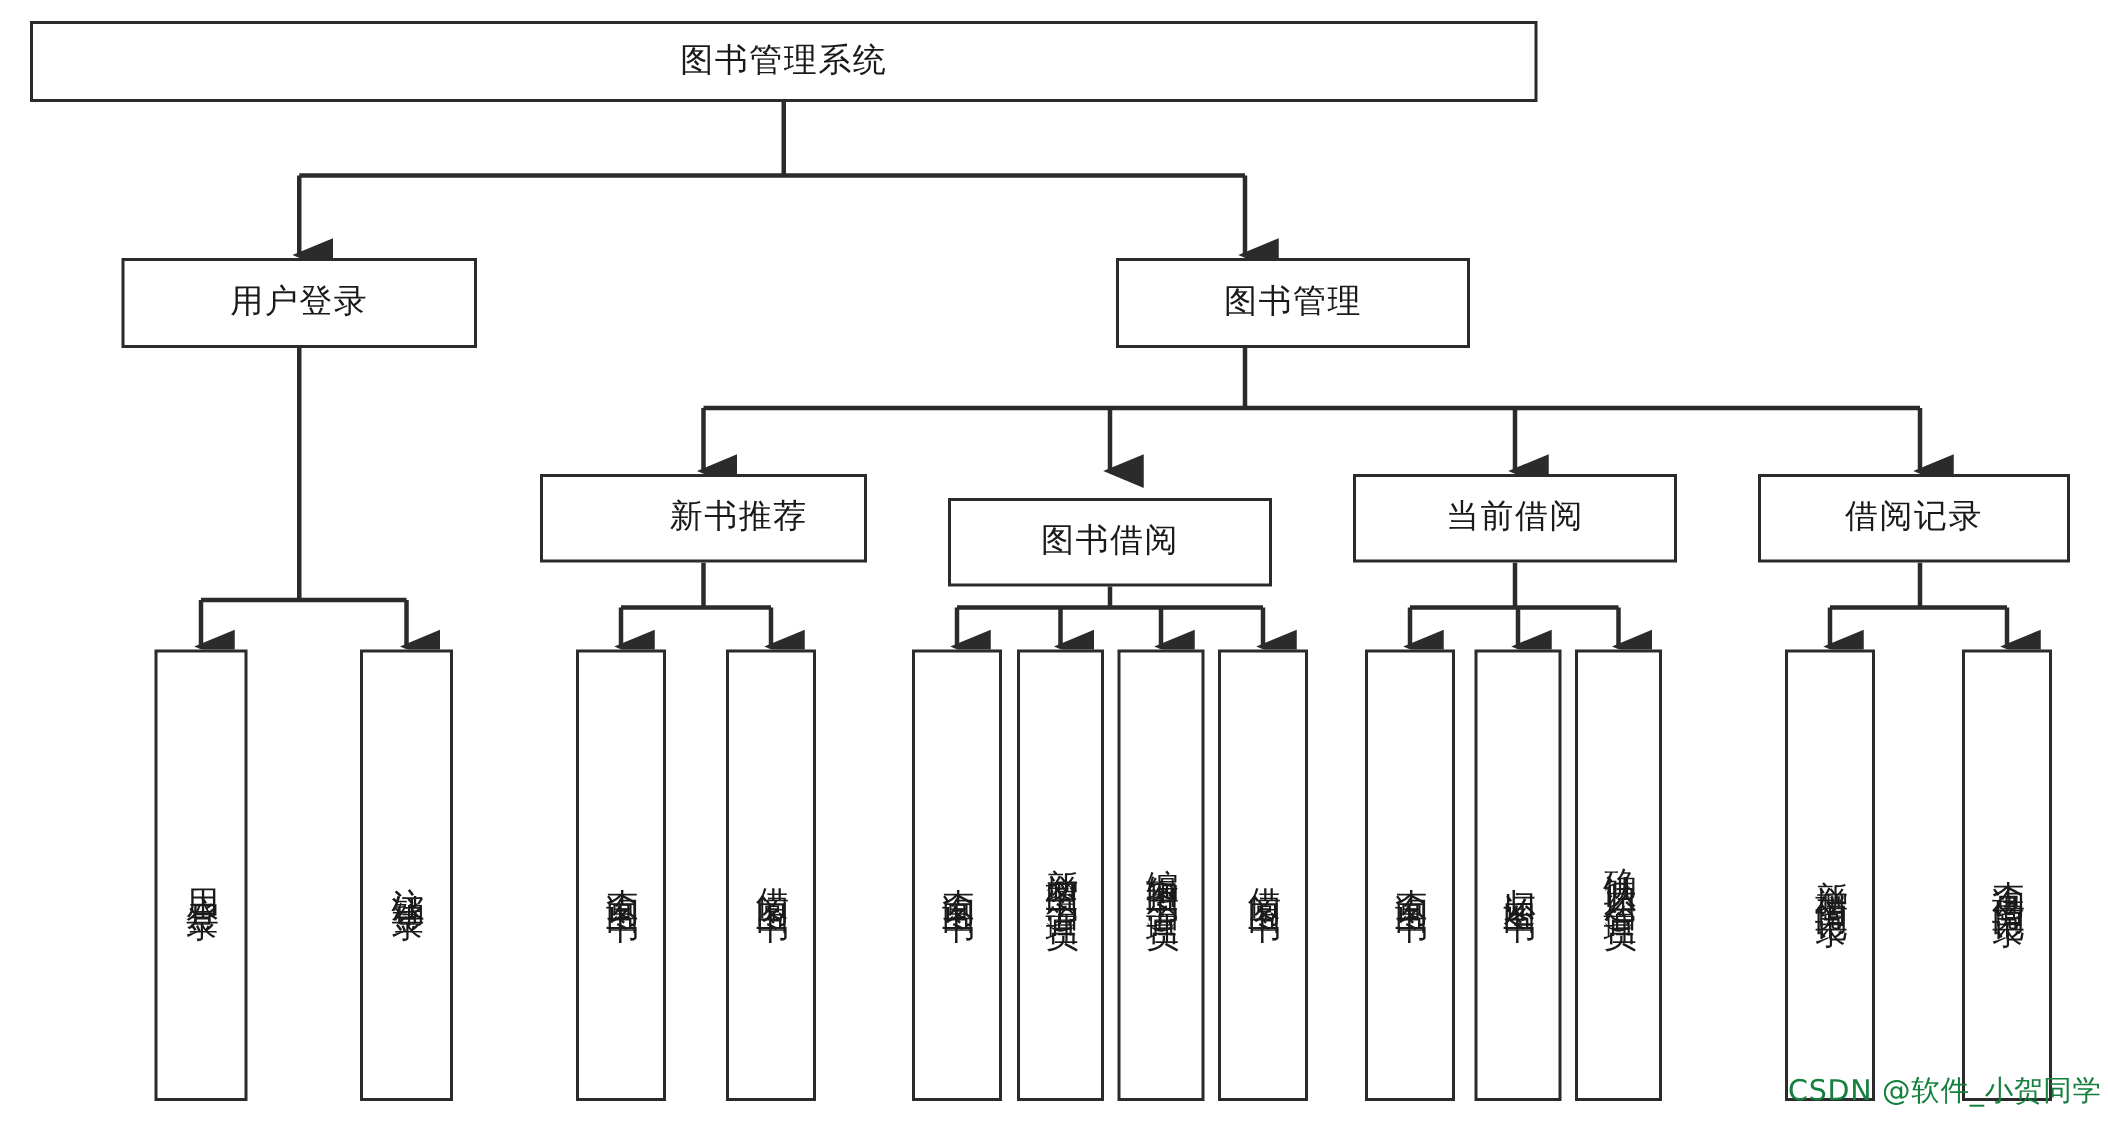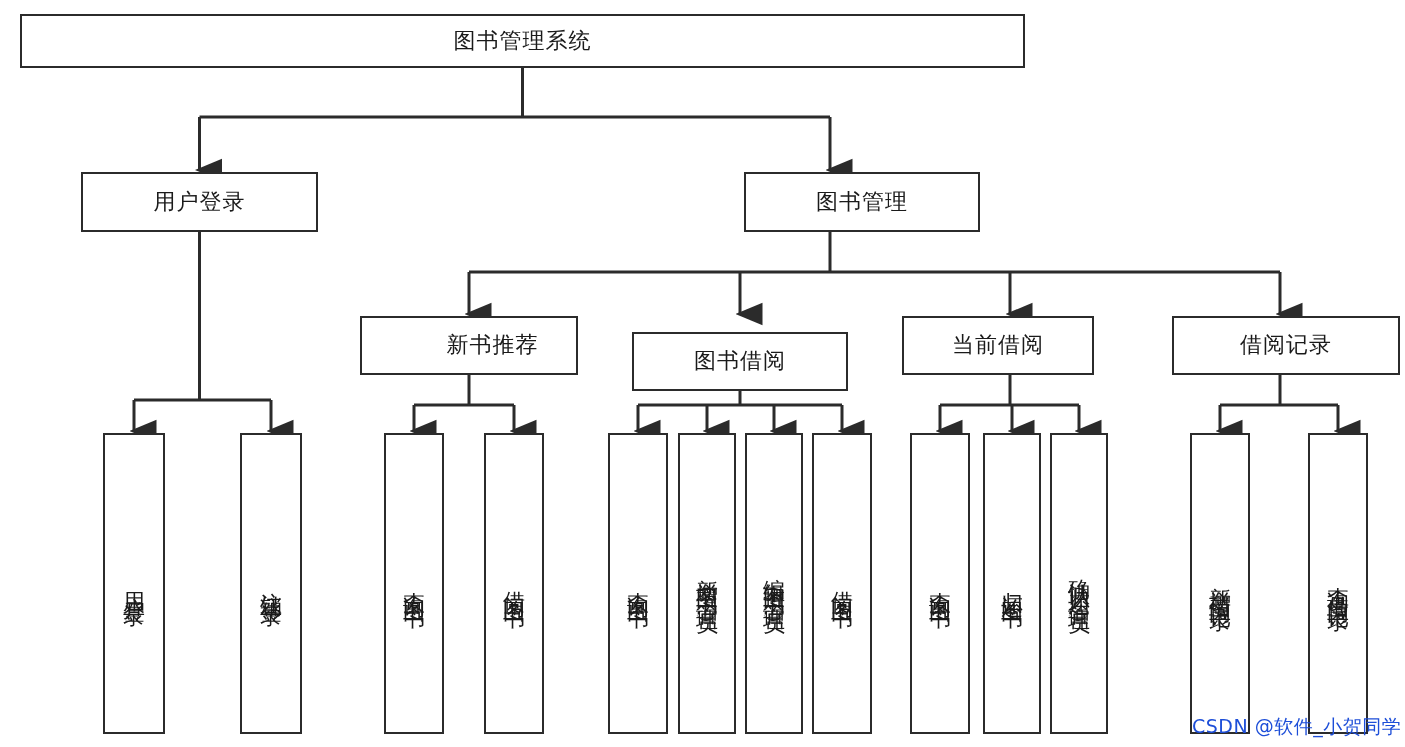--- a/index.html
+++ b/index.html
@@ -54,21 +54,21 @@
     text-orientation: upright;
     font-size: 22px;
     color: #1a1a1a;
     letter-spacing: 5px;
     line-height: 1;
     white-space: nowrap;
   }
   .watermark {
     position: absolute;
     font-size: 19px;
-    color: #1d4ed8;
+    color: #15803d;
     white-space: nowrap;
     z-index: 5;
     letter-spacing: 0.5px;
   }
 </style>
 </head>
 <body>
 
 <div id="canvas">
 
@@ -124,24 +124,24 @@
       </div>
       <div class="node-box level2" style="left: 712px; top: 172px; width: 236px; height: 60px; margin-left: 32px;">
         <span class="node-label">图书管理</span>
       </div>
       <div class="node-box level3" style="left: 360px; top: 316px; width: 218px; height: 59px; padding-left: 47px;">
         <span class="node-label">新书推荐</span>
       </div>
       <div class="node-box level3" style="left: 632px; top: 332px; width: 216px; height: 59px;">
         <span class="node-label">图书借阅</span>
       </div>
-      <div class="node-box level3" style="left: 902px; top: 316px; width: 192px; height: 59px;">
+      <div class="node-box level3" style="left: 902px; top: 316px; width: 216px; height: 59px;">
         <span class="node-label">当前借阅</span>
       </div>
-      <div class="node-box level3" style="left: 1172px; top: 316px; width: 228px; height: 59px;">
+      <div class="node-box level3" style="left: 1172px; top: 316px; width: 208px; height: 59px;">
         <span class="node-label">借阅记录</span>
       </div>
       <div class="node-box leaf" style="left: 103px; top: 433px; width: 62px; height: 301px;">
         <span class="node-label">用户登录</span>
       </div>
       <div class="node-box leaf" style="left: 240px; top: 433px; width: 62px; height: 301px;">
         <span class="node-label">注销登录</span>
       </div>
       <div class="node-box leaf" style="left: 384px; top: 433px; width: 60px; height: 301px;">
         <span class="node-label">查询图书</span>

